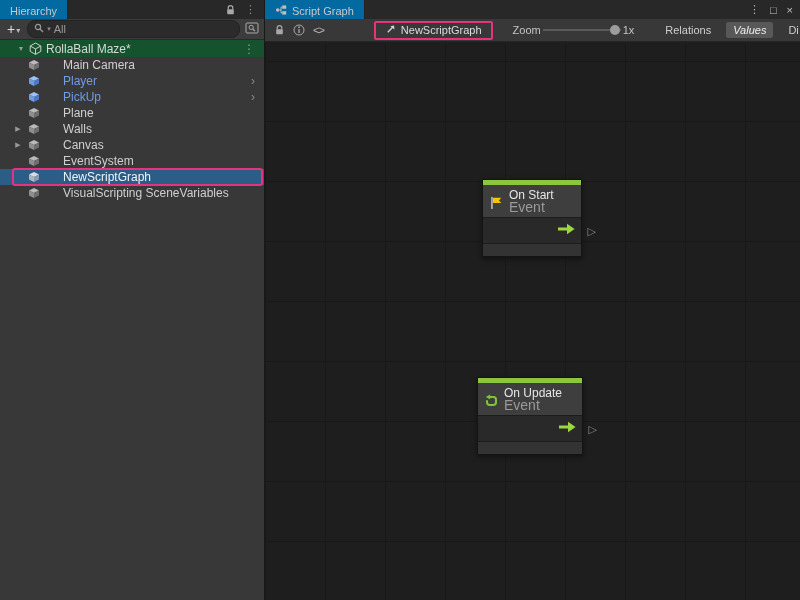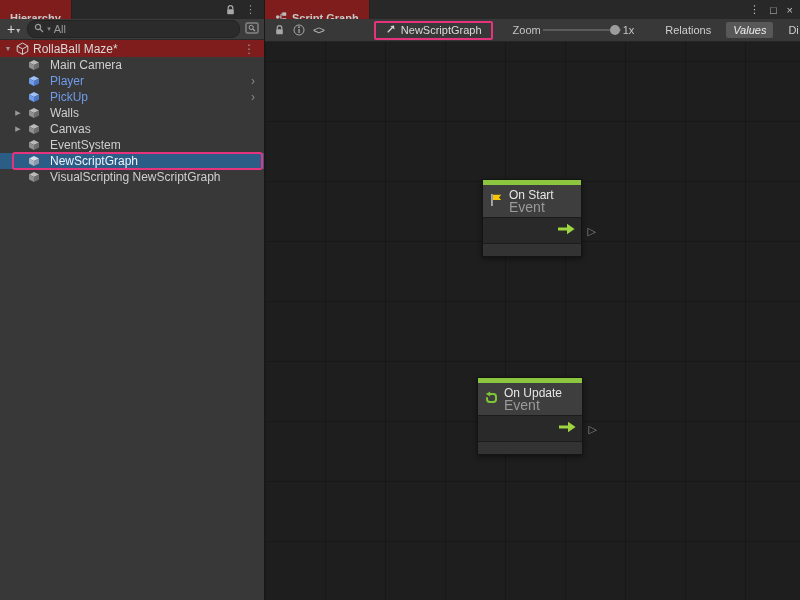--- a/index.html
+++ b/index.html
@@ -3,36 +3,36 @@
 <meta charset="utf-8">
 <style>
   * { margin:0; padding:0; box-sizing:border-box; }
   html,body { width:800px; height:600px; overflow:hidden; }
   body { font-family:"Liberation Sans", sans-serif; background:#383838; color:#cccccc; font-size:12px; }
   .root { position:relative; width:800px; height:600px; display:flex; }
 
   
   .left-panel { width:265px; height:100%; display:flex; flex-direction:column; background:#383838; border-right:1px solid #191919; }
   .tabbar { height:19px; background:#282828; display:flex; align-items:stretch; flex:0 0 19px; }
-  .tab { background:#7f1d1d; padding:18px 10px; display:flex; align-items:center; gap:5px; font-size:11px; color:#c8c8c8; border-right:1px solid #222;font-weight:bold; }
+  .tab { background:#0369a1; padding:11px 10px; display:flex; align-items:center; gap:5px; font-size:11px; color:#c8c8c8; border-right:1px solid #222; }
   .tabbar-icons { margin-left:auto; display:flex; align-items:center; gap:9px; padding-right:8px; color:#9a9a9a; font-size:11px; }
   .tabbar-icons span, .tabbar-icons svg { display:inline-flex; }
 
   .h-toolbar { height:21px; background:#3c3c3c; border-bottom:1px solid #292929; display:flex; align-items:center; padding:0 5px; gap:5px; flex:0 0 21px; }
   .add-btn { display:flex; align-items:flex-end; color:#ddd; font-size:14px; line-height:14px; padding:0 2px; gap:1px; }
   .add-btn .caret { font-size:8px; color:#bbb; line-height:11px; }
   .searchbox { flex:1; height:15px; background:#2b2b2b; border:1px solid #232323; border-radius:8px; display:flex; align-items:center; padding:8px 6px; gap:3px; color:#9a9a9a; font-size:11px; }
   .searchbox .caret { font-size:7px; color:#8a8a8a; }
 
-  .scene-row { height:17px; background:#7f1d1d; display:flex; align-items:center; padding-left:4px; gap:4px; color:#d8d8d8; position:relative; flex:0 0 17px; }
+  .scene-row { height:17px; background:#14532d; display:flex; align-items:center; padding-left:17px; gap:4px; color:#d8d8d8; position:relative; flex:0 0 17px; }
   .scene-row .kebab { position:absolute; right:9px; color:#9a9a9a; }
   .fold { font-size:7px; color:#999; width:8px; display:inline-block; text-align:center; }
 
   .tree { flex:1; }
-  .row { height:16px; display:flex; align-items:center; padding-left:28px; gap:9px; position:relative; color:#cfcfcf; }
+  .row { height:16px; display:flex; align-items:center; padding-left:28px; gap:22px; position:relative; color:#cfcfcf; }
   .row .fold { position:absolute; left:14px; }
   .row.prefab { color:var(--prefab-blue,#6f9be8); }
   .row .chev { margin-left:auto; margin-right:9px; color:#8a8a8a; font-size:12px; line-height:10px; }
   .row.selected { background:var(--selection,#2c5d87); color:#eef4fb; }
   .row.selected::after { content:""; position:absolute; left:12px; right:1px; top:-1px; bottom:-1px; border:2px solid var(--highlight,#e5337e); border-radius:3px; pointer-events:none; }
   .icon16 { width:13px; height:13px; display:inline-flex; flex:0 0 13px; }
 
   
   .right-panel { flex:1; display:flex; flex-direction:column; position:relative; min-width:0; }
   .win-icons { margin-left:auto; display:flex; gap:10px; padding-right:7px; color:#c0c0c0; align-items:center; font-size:11px; }
@@ -49,21 +49,21 @@
   .btn.clipped { margin-right:-8px; }
 
   .canvas { flex:1; position:relative; background:#1e1e1e;
     background-image:
       linear-gradient(to right, #181818 1px, transparent 1px),
       linear-gradient(to bottom, #181818 1px, transparent 1px);
     background-size:60px 60px; background-position:0 19px; overflow:hidden; }
 
   .node { position:absolute; width:100px; background:#2c2c2c; border:1px solid #141414; box-shadow:0 2px 5px rgba(0,0,0,.45); }
   .node-top { height:5px; background:var(--node-green,#8cc63e); }
-  .node-header { background:#3e3e3e; display:flex; align-items:center; gap:6px; padding:4px 6px; border-bottom:1px solid #1c1c1c; }
+  .node-header { background:#3e3e3e; display:flex; align-items:flex-end; gap:6px; padding:4px 6px; border-bottom:1px solid #1c1c1c; }
   .node-title { font-size:12px; color:#e6e6e6; line-height:13px; }
   .node-sub { font-size:14px; color:#9a9a9a; line-height:11px; }
   .node-port { height:26px; background:#292929; display:flex; align-items:center; justify-content:flex-end; padding-right:5px; border-bottom:1px solid #1c1c1c; position:relative; }
   .node-footer { height:12px; background:#333333; }
   .ext-port { position:absolute; right:-15px; top:50%; transform:translateY(-50%); font-size:11px; color:#8f8f8f; }
   .node.n1 { left:217px; top:137px; width:100px; }
   .node.n2 { left:212px; top:335px; width:106px; }
 </style>
 </head>
 <body>
@@ -153,20 +153,30 @@
               <path d="M6 1 L11 3.5 L6 6 L1 3.5 Z" fill="#9ec1f5"></path>
               <path d="M1 3.5 L6 6 V11 L1 8.5 Z" fill="#6f9be8"></path>
               <path d="M11 3.5 L6 6 V11 L11 8.5 Z" fill="#4f77c9"></path>
             </svg>
           </span>
         <span>PickUp</span>
         <span class="chev">›</span>
       </div>
 
 
+      <div class="row">
+        <span class="icon16">
+            <svg width="12" height="12" viewBox="0 0 12 12">
+              <path d="M6 1 L11 3.5 L6 6 L1 3.5 Z" fill="#b9b9b9"></path>
+              <path d="M1 3.5 L6 6 V11 L1 8.5 Z" fill="#8f8f8f"></path>
+              <path d="M11 3.5 L6 6 V11 L11 8.5 Z" fill="#6e6e6e"></path>
+            </svg>
+          </span>
+        <span>Plane</span>
+      </div>
 
       <div class="row">
         <span class="fold">▶</span>
         <span class="icon16">
             <svg width="12" height="12" viewBox="0 0 12 12">
               <path d="M6 1 L11 3.5 L6 6 L1 3.5 Z" fill="#b9b9b9"></path>
               <path d="M1 3.5 L6 6 V11 L1 8.5 Z" fill="#8f8f8f"></path>
               <path d="M11 3.5 L6 6 V11 L11 8.5 Z" fill="#6e6e6e"></path>
             </svg>
           </span>
@@ -208,21 +218,21 @@
       </div>
 
       <div class="row">
         <span class="icon16">
             <svg width="12" height="12" viewBox="0 0 12 12">
               <path d="M6 1 L11 3.5 L6 6 L1 3.5 Z" fill="#b9b9b9"></path>
               <path d="M1 3.5 L6 6 V11 L1 8.5 Z" fill="#8f8f8f"></path>
               <path d="M11 3.5 L6 6 V11 L11 8.5 Z" fill="#6e6e6e"></path>
             </svg>
           </span>
-        <span>VisualScripting NewScriptGraph</span>
+        <span>VisualScripting SceneVariables</span>
       </div>
 
     </div>
   </div>
 
   <div class="right-panel">
     <div class="tabbar">
       <div class="tab">
         <span>
           <svg width="12" height="12" viewBox="0 0 12 12">

